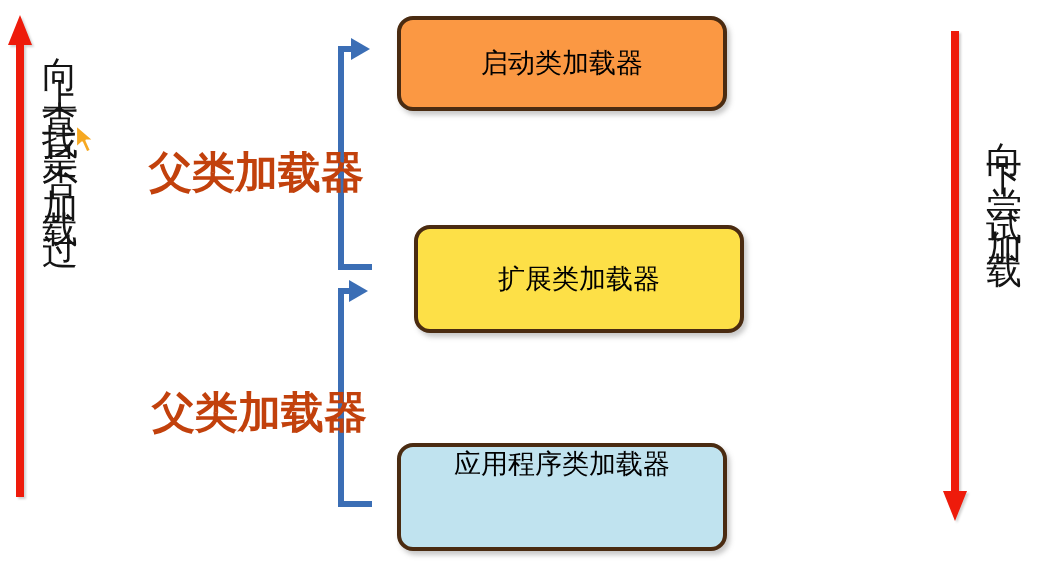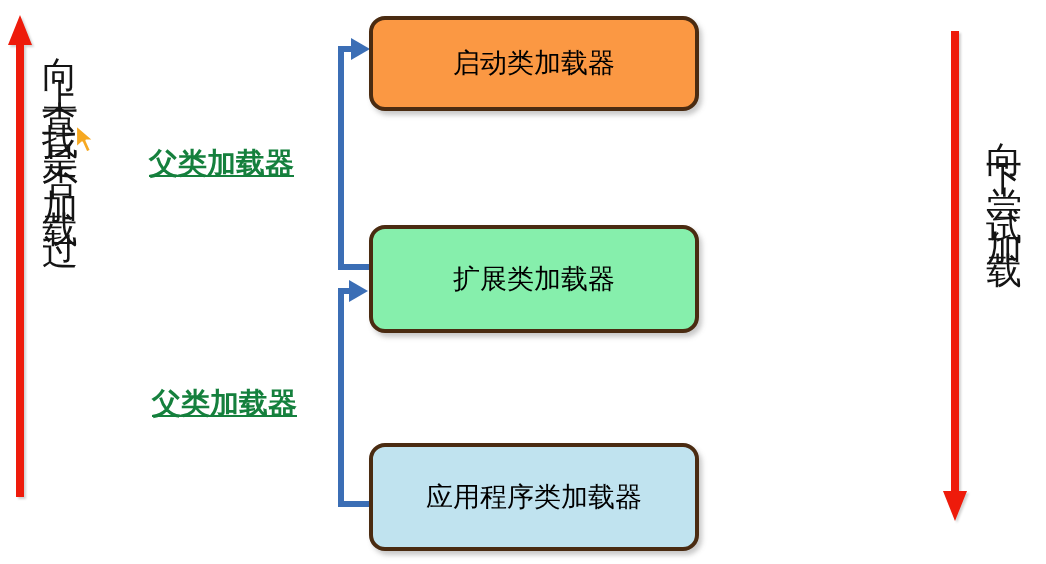--- a/index.html
+++ b/index.html
@@ -7,33 +7,34 @@
     position:relative;width:1046px;height:564px;background:#ffffff;overflow:hidden;
     font-family:"Liberation Sans","DejaVu Sans",sans-serif;color:#111;
   }
   .overlay{position:absolute;left:0;top:0;width:1046px;height:564px;pointer-events:none;}
   .vtext{
     position:absolute;writing-mode:vertical-rl;text-orientation:upright;
     font-size:36px;letter-spacing:22px;color:#141414;line-height:1;
   }
   .vtext.left{left:42px;top:28px;}
   .vtext.right{left:986px;top:113px;}
-  .plabel{position:absolute;font-weight:700;font-size:29px;color:#15803d;text-decoration:underline;}
+  .plabel{position:absolute;font-weight:700;font-size:43px;color:#c2410c;}
   .plabel.p1{left:149px;top:144px;}
   .plabel.p2{left:152px;top:384px;}
   .box{
     position:absolute;box-sizing:border-box;width:330px;
     border:4px solid #4a2b11;border-radius:16px;
     display:flex;flex-direction:column;align-items:center;justify-content:center;
     font-size:27px;line-height:1.28;color:#000;text-align:center;
     box-shadow:3px 4px 5px rgba(110,110,110,.38);
+    margin-left:28px;
   }
   .box.bootstrap{left:369px;top:16px;height:95px;background:#fb9843;}
-  .box.extension{left:369px;top:225px;height:108px;background:#86efac;}
-  .box.application{left:369px;top:443px;height:108px;background:#c0e3ef;}
+  .box.extension{left:386px;top:225px;height:108px;background:#fde047;}
+  .box.application{left:369px;top:443px;height:108px;background:#c0e3ef;justify-content:space-between;}
   .cursor{position:absolute;left:72px;top:123px;}
 </style>
 </head>
 <body>
 
 <div class="stage">
 
   <svg class="overlay" viewBox="0 0 1046 564">
 
     <g style="filter:drop-shadow(2px 2px 1px rgba(0,0,0,0.18));">

